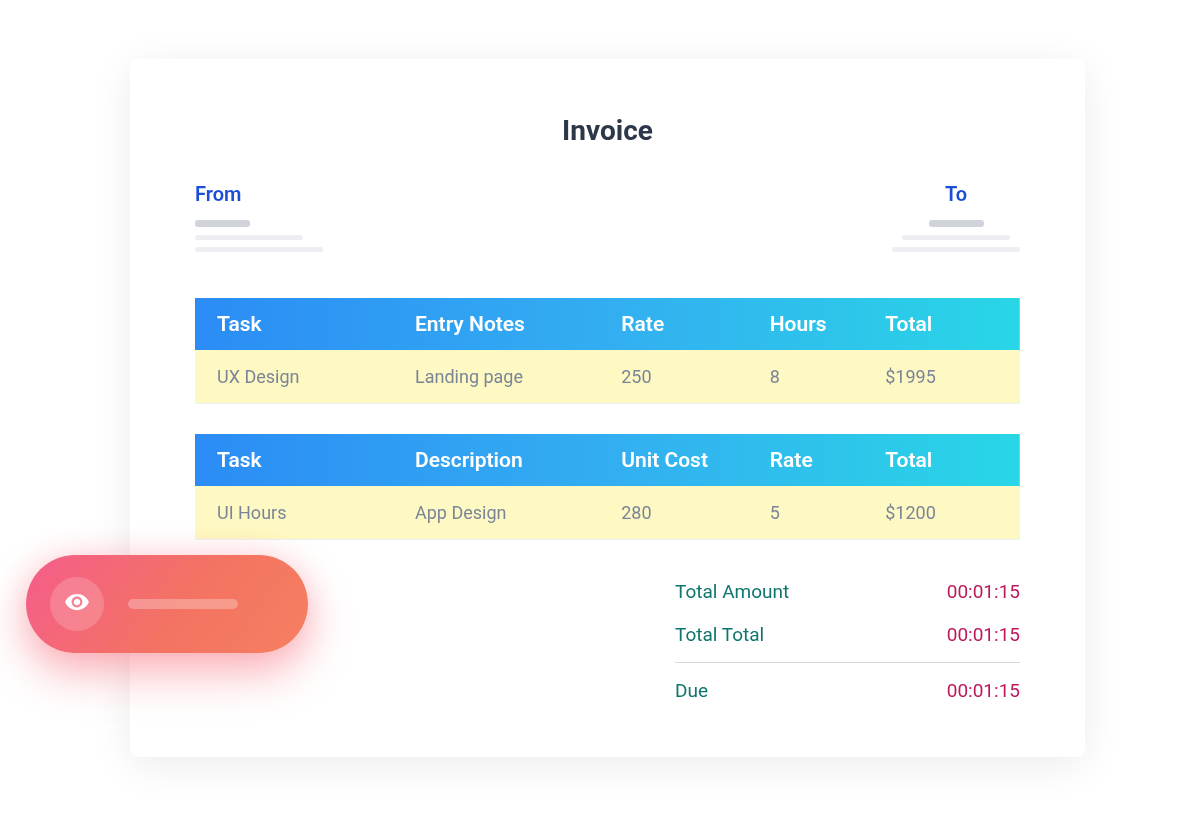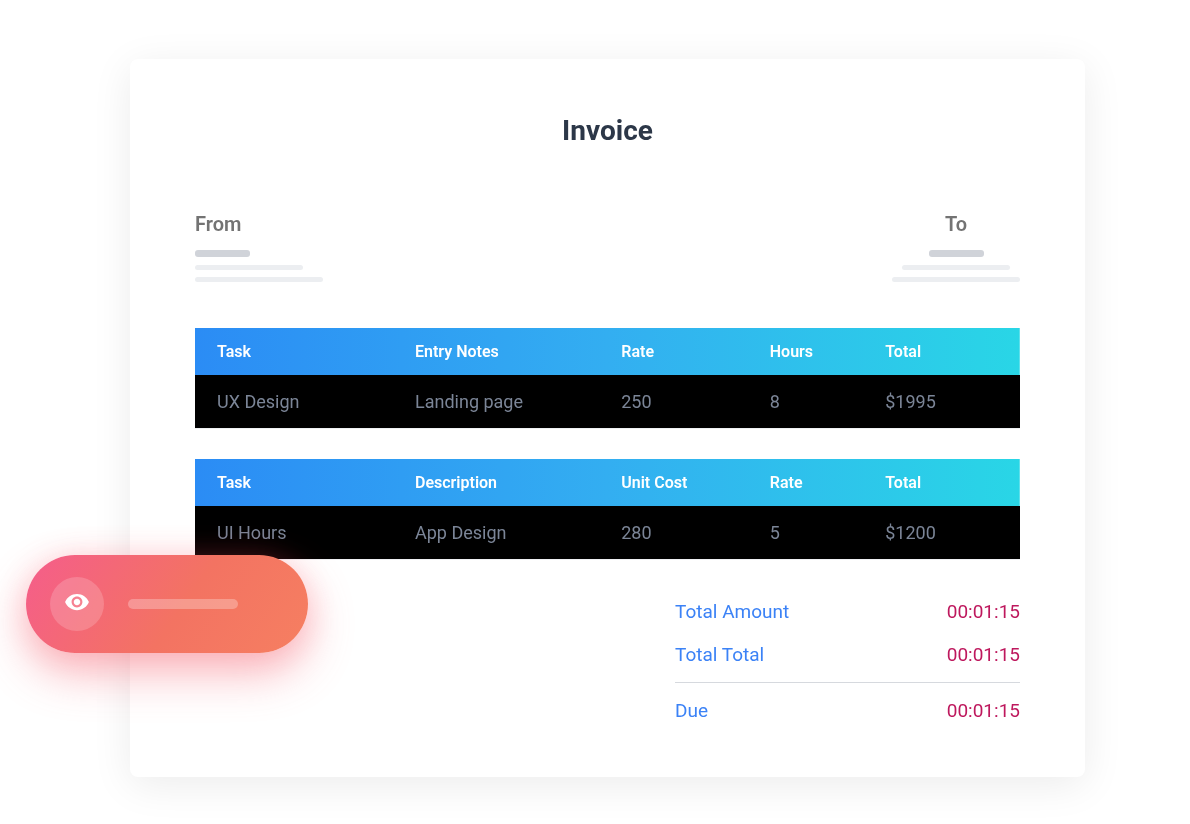--- a/index.html
+++ b/index.html
@@ -46,23 +46,22 @@
       flex-direction: column;
     }
     
     .to-block {
       align-items: center;
     }
     
     .section-label {
       font-size: 20px;
       font-weight: 600;
-      color: #737373;
+      color: #1d4ed8;
       margin-bottom: 14px;
-      margin-top: 30px;
     }
     
     .placeholder-line {
       height: 6px;
       background: #e4e6eb;
       border-radius: 3px;
       margin-bottom: 8px;
     }
     
     .ph-short { width: 55px; height: 7px; }
@@ -82,40 +81,40 @@
       margin-bottom: 30px;
     }
     
     .invoice-table thead tr {
       background: linear-gradient(90deg, #2b8cf5 0%, #33aef1 50%, #29d6e6 100%);
     }
     
     .invoice-table th {
       text-align: left;
       color: #ffffff;
-      font-size: 16px;
+      font-size: 21px;
       font-weight: 600;
       padding: 14px 22px;
     }
     
     .invoice-table th.col-task { width: 24%; }
     .invoice-table th.col-notes { width: 25%; }
     .invoice-table th.col-rate { width: 18%; }
     .invoice-table th.col-hours { width: 14%; }
     .invoice-table th.col-total { width: 19%; }
     
     .invoice-table td {
       font-size: 18px;
       color: #7b8597;
       padding: 16px 22px;
       border-bottom: 1px solid #eef0f3;
     }
     
     .invoice-table tbody tr {
-      background: #000000;
+      background: #fef9c3;
     }
     
     .summary-block {
       margin-left: auto;
       width: 345px;
       margin-top: 12px;
     }
     
     .summary-row {
       display: flex;
@@ -125,21 +124,21 @@
       padding: 10px 0;
     }
     
     .summary-divider {
       border: none;
       border-top: 1px solid #d6d9de;
       margin: 6px 0;
     }
     
     .summary-label {
-      color: #3b82f6;
+      color: #0f766e;
       font-weight: 400;
     }
     
     .summary-value {
       color: #be185d;
       font-weight: 400;
     }
     
     .floating-pill {
       position: absolute;

